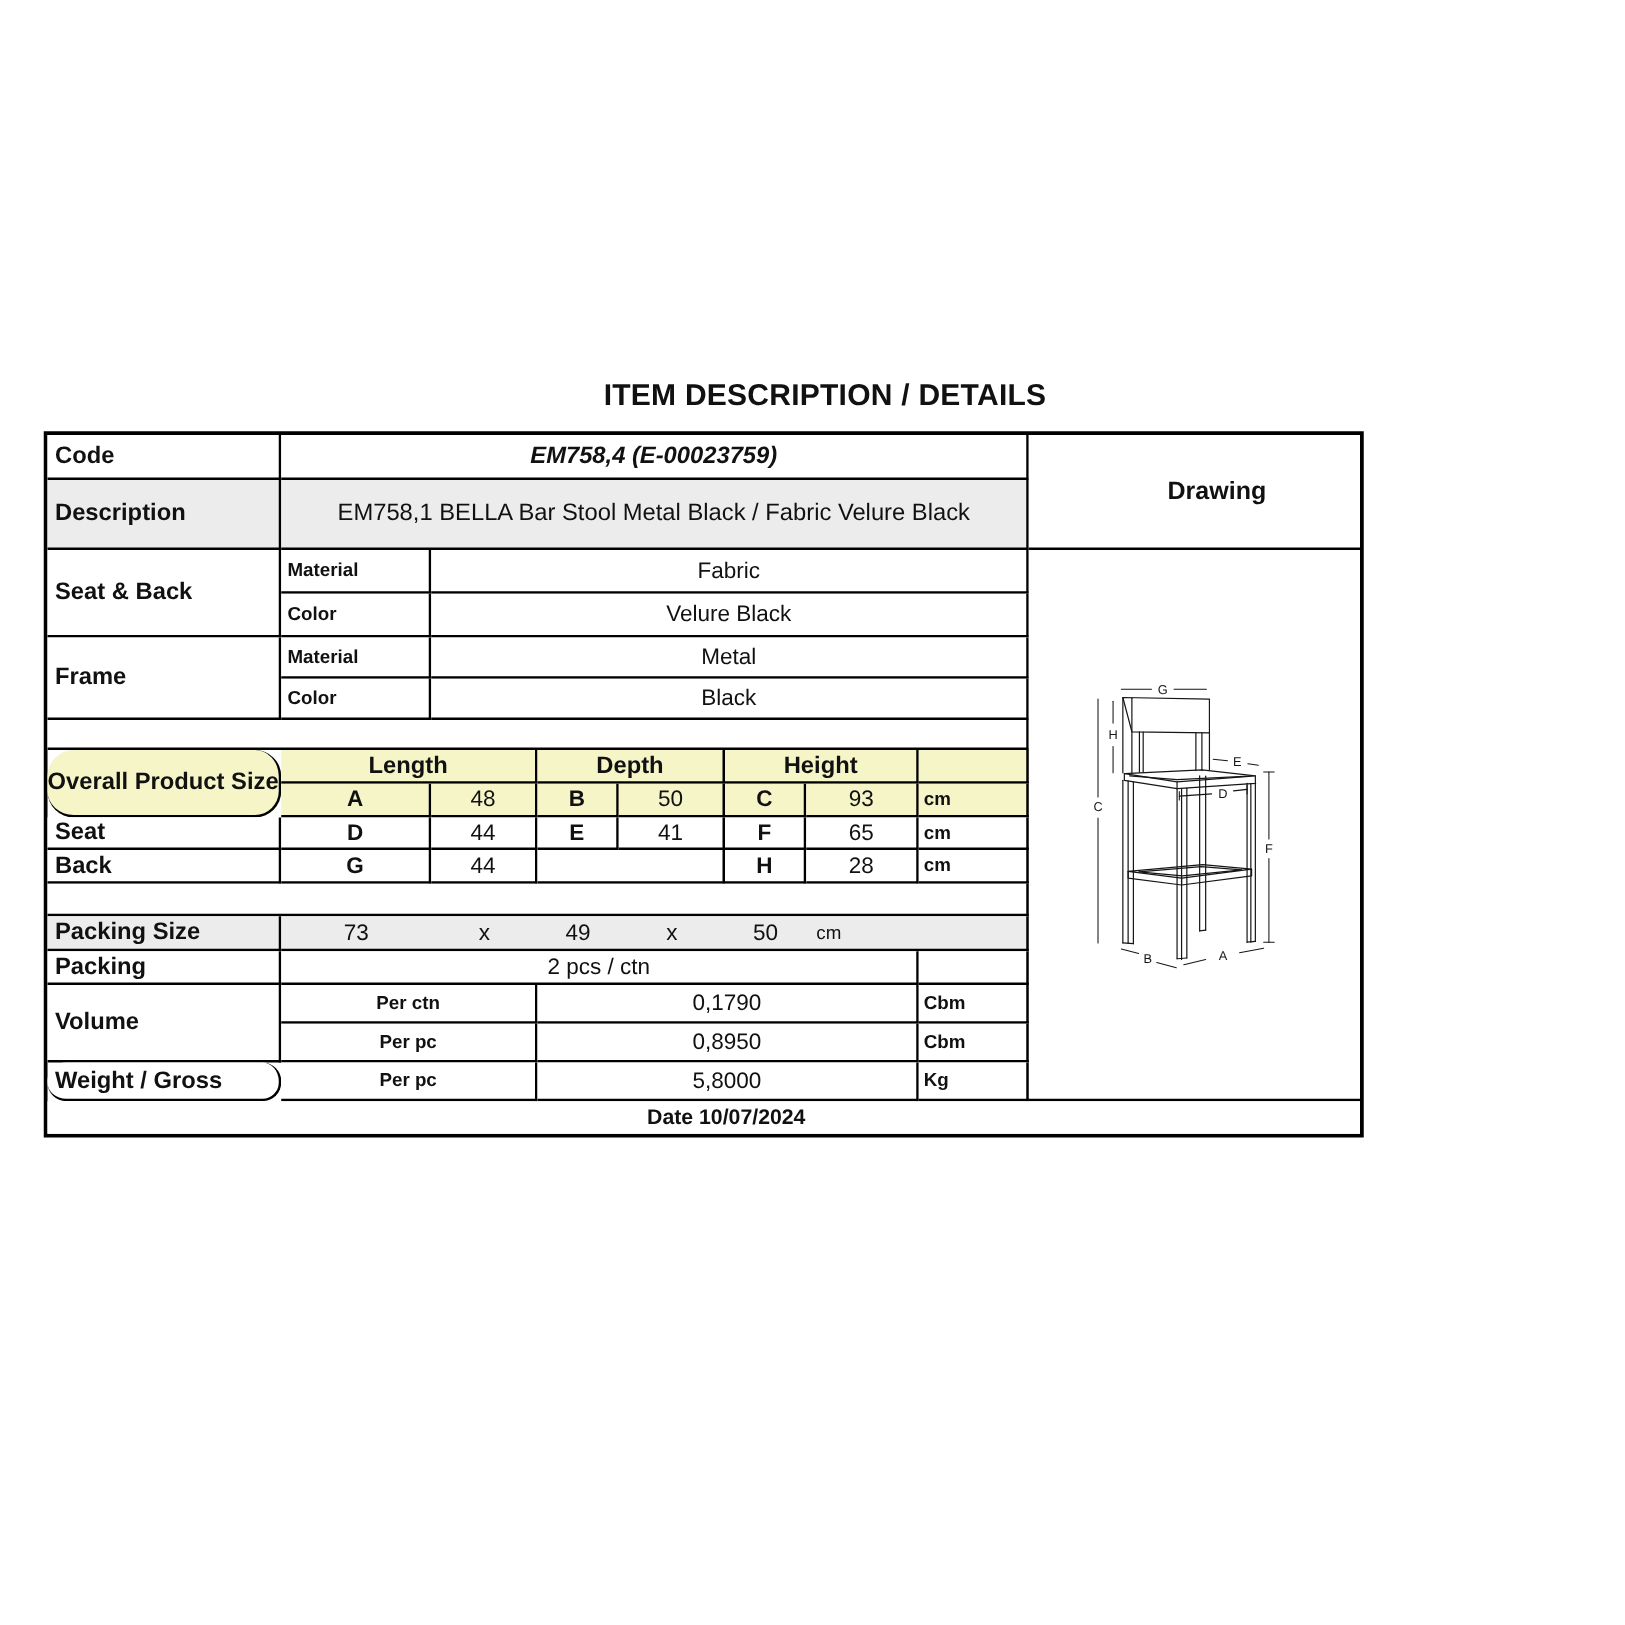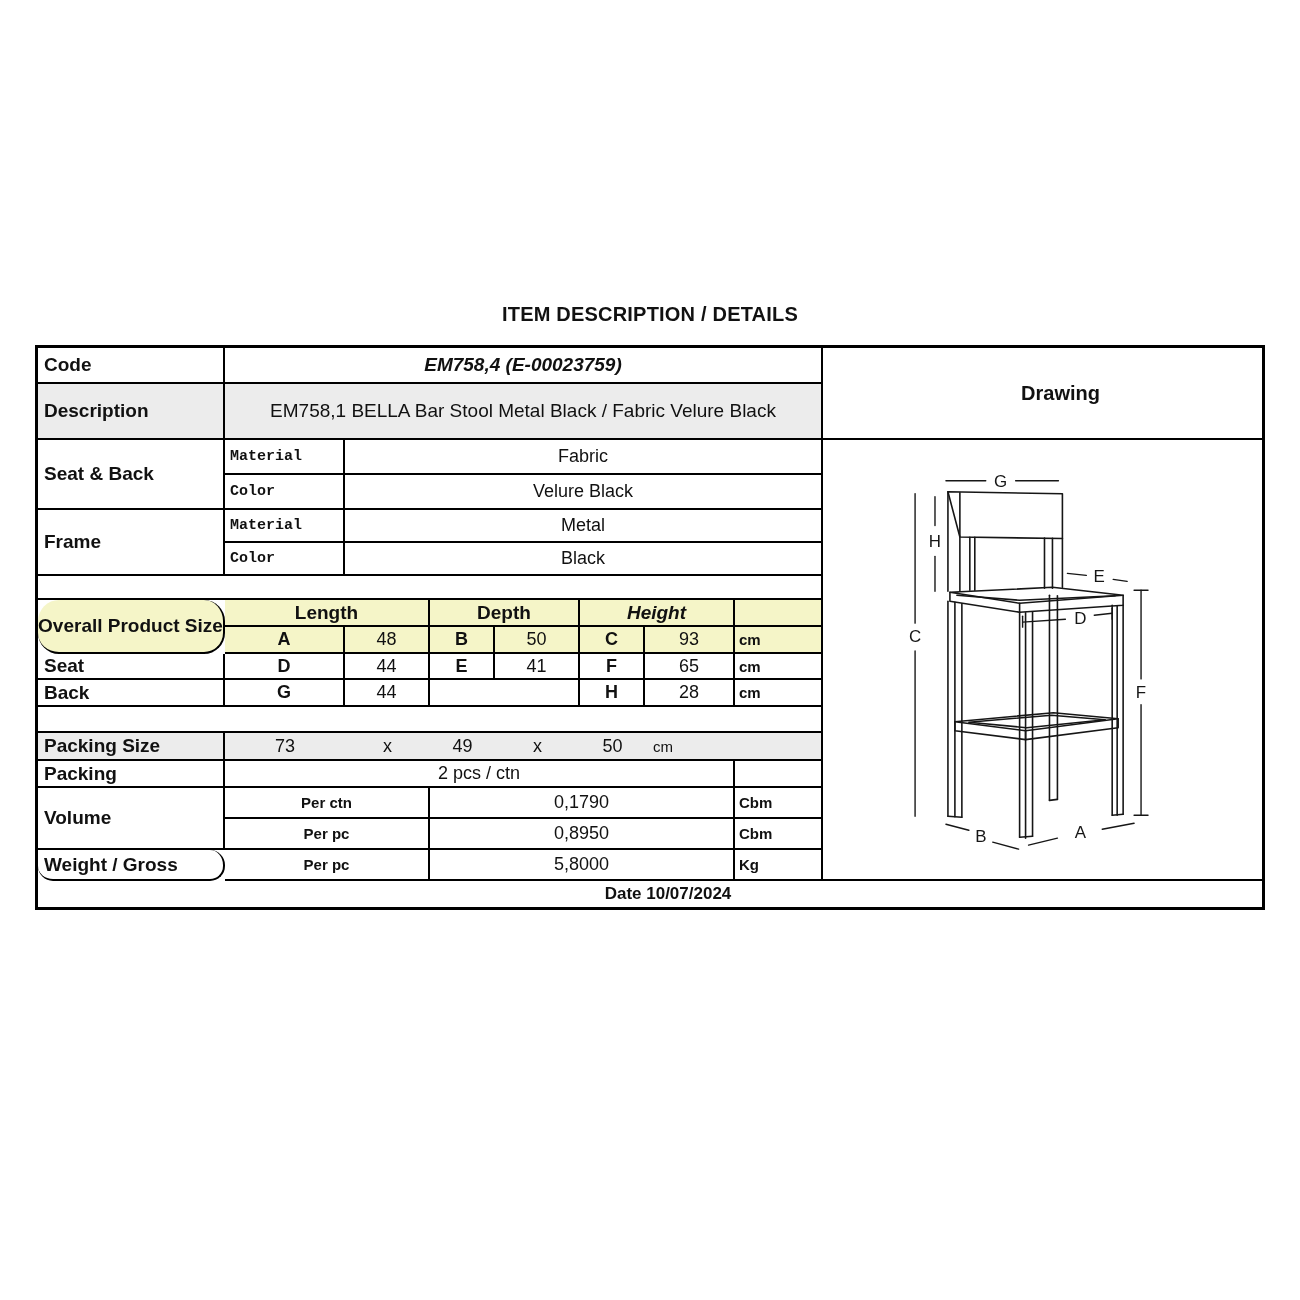--- a/index.html
+++ b/index.html
@@ -1,31 +1,31 @@
 <!DOCTYPE html>
 <html><head>
 <meta charset="utf-8">
 <style>
   html,body{margin:0;padding:0;background:#fff;}
   .page{position:relative;width:1300px;height:1300px;background:#fff;
         font-family:"Liberation Sans",sans-serif;color:#111;}
-  .doc-title{position:absolute;left:35px;top:303px;width:1230px;text-align:center;
-        font-size:20px;font-weight:bold;letter-spacing:.2px;}
-  .sheet{position:absolute;left:35px;top:345px;width:1230px;height:565px;
+  .doc-title{position:absolute;left:45px;top:303px;width:1230px;text-align:center;
+        font-size:24px;font-weight:bold;letter-spacing:.2px;}
+  .sheet{position:absolute;left:35px;top:345px;width:1056px;height:565px;
         border:3px solid #000;box-sizing:border-box;}
   .grid{display:grid;width:100%;height:100%;
         grid-template-columns:187px 120px 85px 65px 85px 65px 90px 88px 1fr;
         grid-template-rows:36px 56px 35px 35px 33px 33px 24px 27px 27px 26px 27px 26px 28px 27px 31px 31px 31px 1fr;}
   .c{border-right:2px solid #000;border-bottom:2px solid #000;box-sizing:border-box;
      display:flex;align-items:center;overflow:hidden;background:#fff;}
   .no-r{border-right:none;padding-left:36px;}
   .no-b{border-bottom:none;}
   .center{justify-content:center;}
   .lbl{font-weight:bold;font-size:19px;padding-left:6px;}
-  .sub{font-weight:bold;font-size:15px;padding-left:5px;font-family:Liberation Mono, monospace;}
+  .sub{font-weight:bold;font-size:15px;padding-left:5px;}
   .subc{font-weight:bold;font-size:15px;justify-content:center;}
   .val{font-size:18px;}
   .val19{font-size:19px;}
   .bold{font-weight:bold;}
   .hdr{font-weight:bold;font-size:19px;justify-content:center;}
   .letter{font-weight:bold;font-size:18px;justify-content:center;}
   .num{font-size:18px;justify-content:center;}
   .unit{font-size:15px;font-weight:bold;padding-left:4px;}
   .yellow{background:#F5F5C8;}
   .gray{background:#ECECEC;}
@@ -141,21 +141,21 @@
             <text class="dim-label" x="319" y="259">F</text>
             <text class="dim-label" x="158" y="404">B</text>
             <text class="dim-label" x="258" y="400">A</text>
           </g>
         </svg>
       </div>
 
       <div class="c lbl yellow wrapc" style="grid-column:1/2;grid-row:8/10;">Overall Product Size</div>
       <div class="c hdr yellow" style="grid-column:2/4;grid-row:8/9;">Length</div>
       <div class="c hdr yellow" style="grid-column:4/6;grid-row:8/9;">Depth</div>
-      <div class="c hdr yellow" style="grid-column:6/8;grid-row:8/9;font-style:italic;">Height</div>
+      <div class="c hdr yellow" style="grid-column:6/8;grid-row:8/9;">Height</div>
       <div class="c yellow" style="grid-column:8/9;grid-row:8/9;"></div>
 
       <div class="c letter yellow" style="grid-column:2/3;grid-row:9/10;">A</div>
       <div class="c num yellow" style="grid-column:3/4;grid-row:9/10;">48</div>
       <div class="c letter yellow" style="grid-column:4/5;grid-row:9/10;">B</div>
       <div class="c num yellow" style="grid-column:5/6;grid-row:9/10;">50</div>
       <div class="c letter yellow" style="grid-column:6/7;grid-row:9/10;">C</div>
       <div class="c num yellow" style="grid-column:7/8;grid-row:9/10;">93</div>
       <div class="c unit yellow" style="grid-column:8/9;grid-row:9/10;">cm</div>
 

